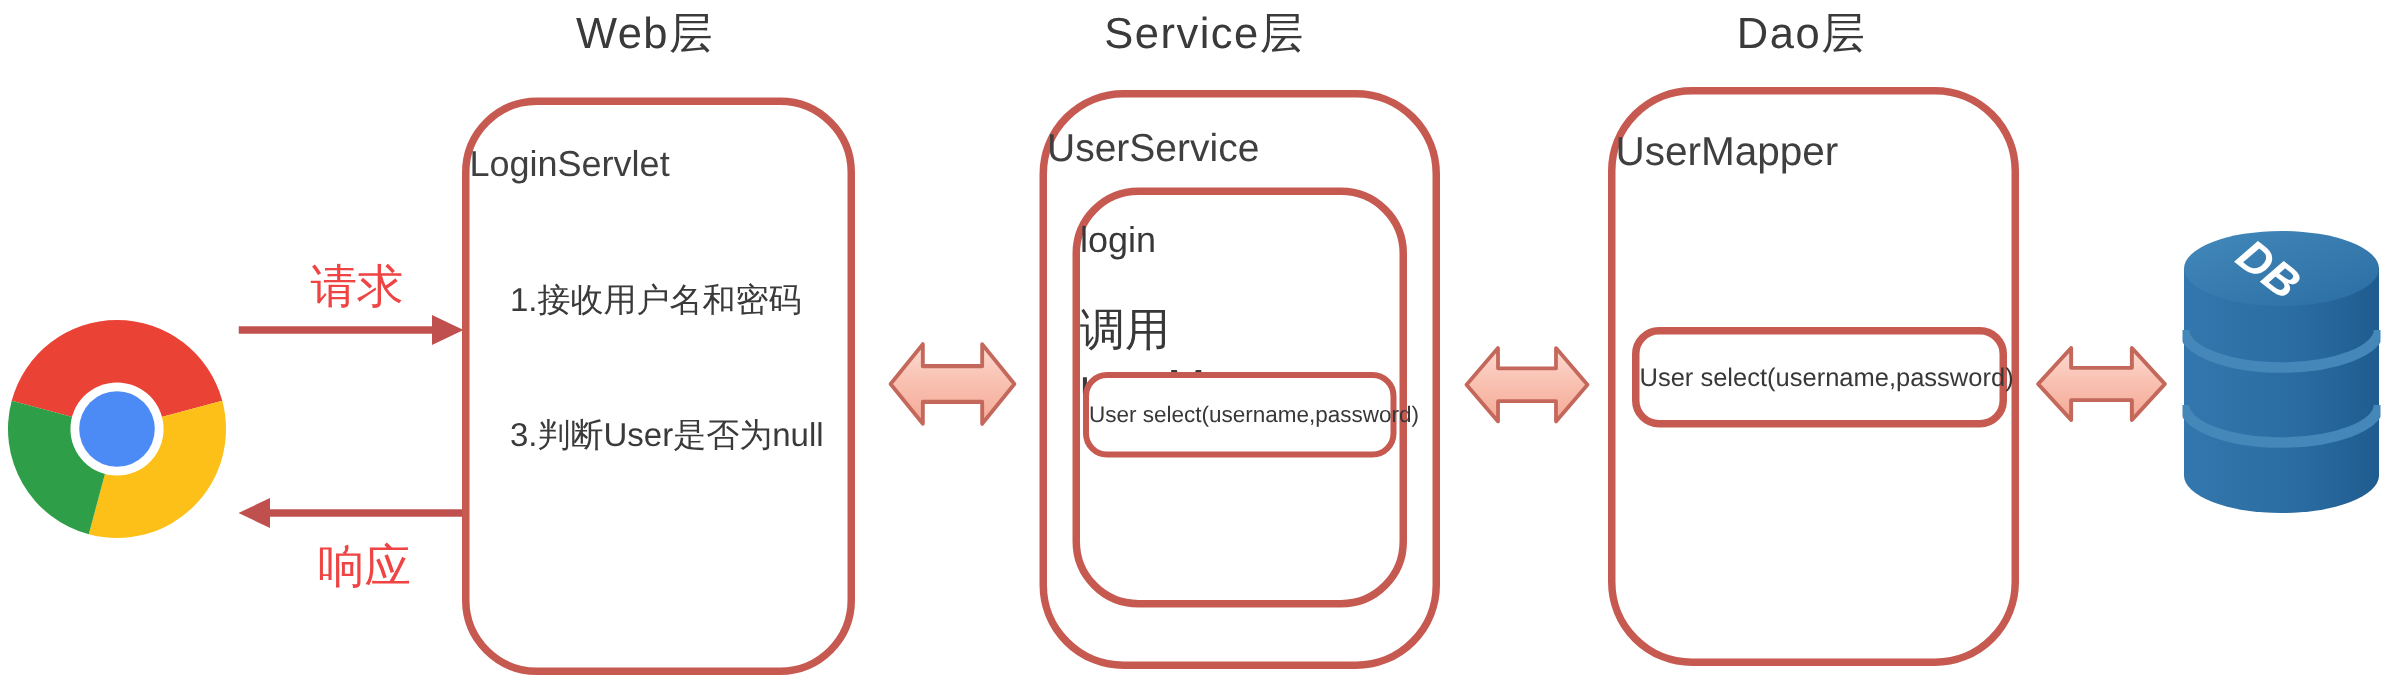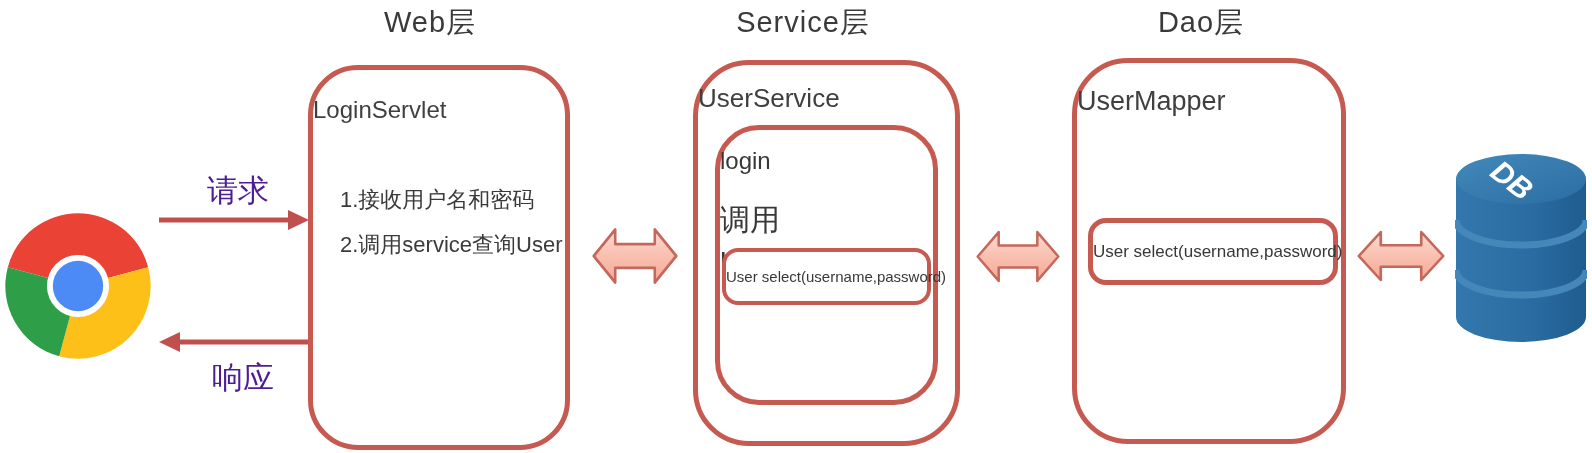--- a/index.html
+++ b/index.html
@@ -25,21 +25,21 @@
   #login-box .method-title{top:17px;font-size:24px;}
   #login-box .call-text{top:70px;font-size:30px;}
   #svc-sql-box{left:2px;right:2px;top:118px;height:57px;border-radius:16px;border-width:4px;}
   #svc-sql-box .sql-text{top:0;line-height:49px;font-size:15px;white-space:nowrap;}
   
   #dao-box{left:1072px;top:58px;width:274px;height:386px;border-radius:56px;}
   #dao-box .box-title{top:23px;font-size:27px;color:#3f3f3f;}
   #dao-sql-box{left:11px;top:155px;width:250px;height:67px;border-radius:18px;border-width:5px;}
   #dao-sql-box .sql-text{top:0;line-height:57px;font-size:17px;white-space:nowrap;}
   
-  .cn-label{position:absolute;font-size:31px;color:#4c1d95;width:160px;text-align:center;}
+  .cn-label{position:absolute;font-size:31px;color:#ef4444;width:160px;text-align:center;}
   #request-label{left:158px;top:170px;}
   #response-label{left:163px;top:357px;}
   .thin-arrow{position:absolute;}
   .thin-arrow line{stroke:#c0504d;stroke-width:5;}
   .thin-arrow polygon{fill:#c0504d;}
   .block-arrow{position:absolute;}
   svg text{font-family:"Liberation Sans", sans-serif;}
 </style>
 </head>
 <body>
@@ -85,21 +85,21 @@
     <polygon points="129,3 150,13 129,23"></polygon>
   </svg>
   <svg class="thin-arrow" style="left:159px;top:329px" width="150" height="26">
     <line x1="150" y1="13" x2="18" y2="13"></line>
     <polygon points="21,3 0,13 21,23"></polygon>
   </svg>
 
   <div class="rbox" id="web-box">
     <div class="centered box-title">LoginServlet</div>
     <div class="web-item" style="top:115px">1.接收用户名和密码</div>
-    <div class="web-item" style="top:160px">2.调用service查询User</div>
+    <div class="web-item" style="top:205px">3.判断User是否为null</div>
   </div>
 
   <svg class="block-arrow" style="left:592px;top:224px" width="86" height="64" viewBox="0 0 100 70" preserveAspectRatio="none">
     <polygon points="2,35 27,6 27,22 73,22 73,6 98,35 73,64 73,48 27,48 27,64" fill="url(#arrowGrad)" stroke="#c4685c" stroke-width="3" stroke-linejoin="round"></polygon>
   </svg>
 
   <div class="rbox" id="service-box">
     <div class="centered box-title">UserService</div>
     <div class="rbox" id="login-box">
       <div class="centered method-title">login</div>

